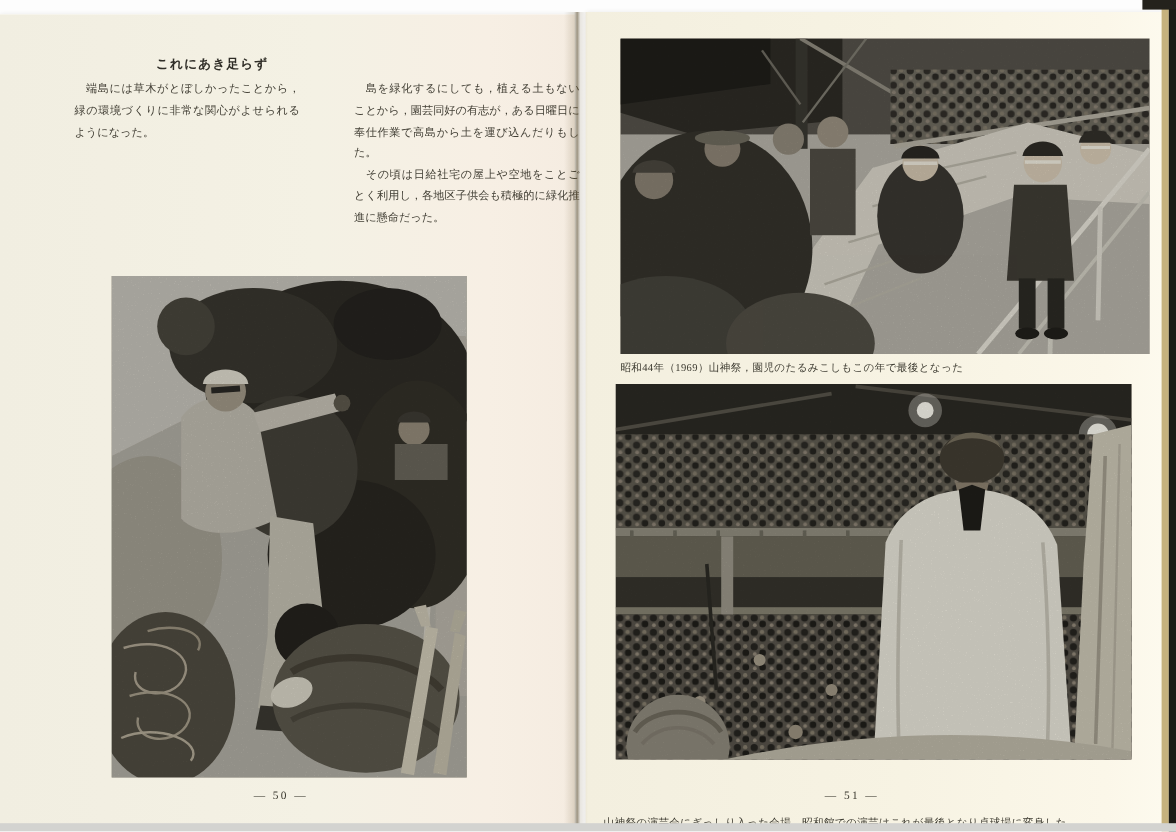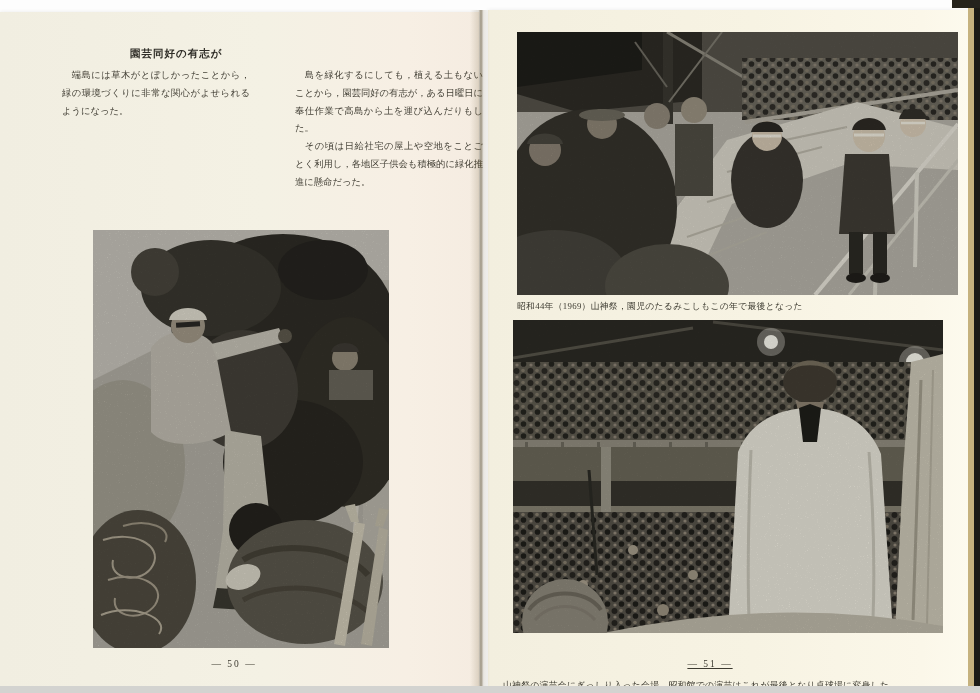--- a/index.html
+++ b/index.html
@@ -49,27 +49,27 @@
     position:absolute;font-size:8.8px;color:#3c3a30;letter-spacing:0.3px;white-space:nowrap;
   }
   .caption-1{left:517px;top:301px;width:441px;}
   .caption-2{left:503px;top:680px;width:450px;text-align:left;}
 
   .folio{
     position:absolute;top:659px;width:120px;text-align:center;
     font-size:9.5px;color:#3c3a30;letter-spacing:2px;
   }
   .folio-left{left:174px;}
-  .folio-right{left:650px;text-decoration:underline;}
+  .folio-right{left:650px;}
 </style>
 </head>
 <body>
 
 <div class="page page-left">
-  <div class="heading">園芸同好の有志が</div>
+  <div class="heading">これにあき足らず</div>
   <div class="col col1">
     <p>　端島には草木がとぼしかったことから，緑の環境づくりに非常な関心がよせられるようになった。</p>
   </div>
   <div class="col col2">
     <p>　島を緑化するにしても，植える土もないことから，園芸同好の有志が，ある日曜日に奉仕作業で高島から土を運び込んだりもした。</p>
     <p>　その頃は日給社宅の屋上や空地をことごとく利用し，各地区子供会も積極的に緑化推進に懸命だった。</p>
   </div>
 </div>
 
 <div class="page page-right"></div>

